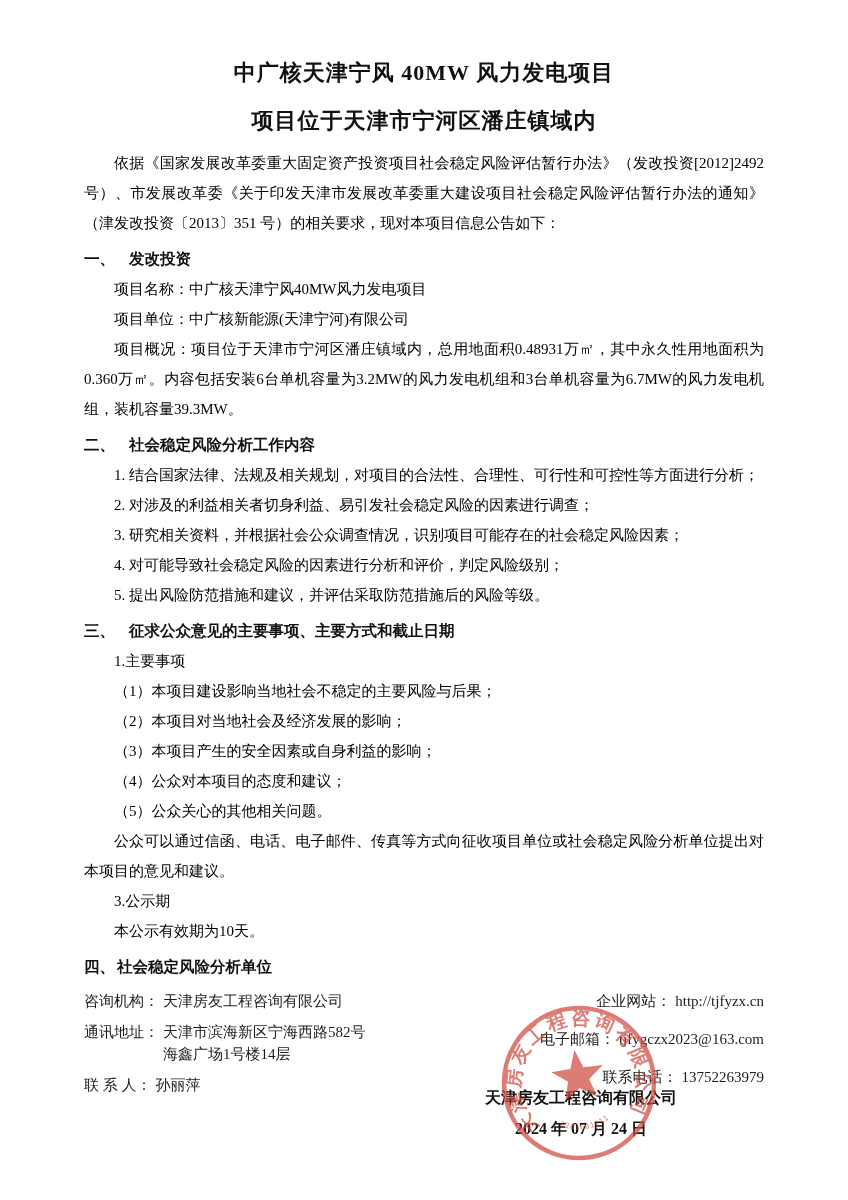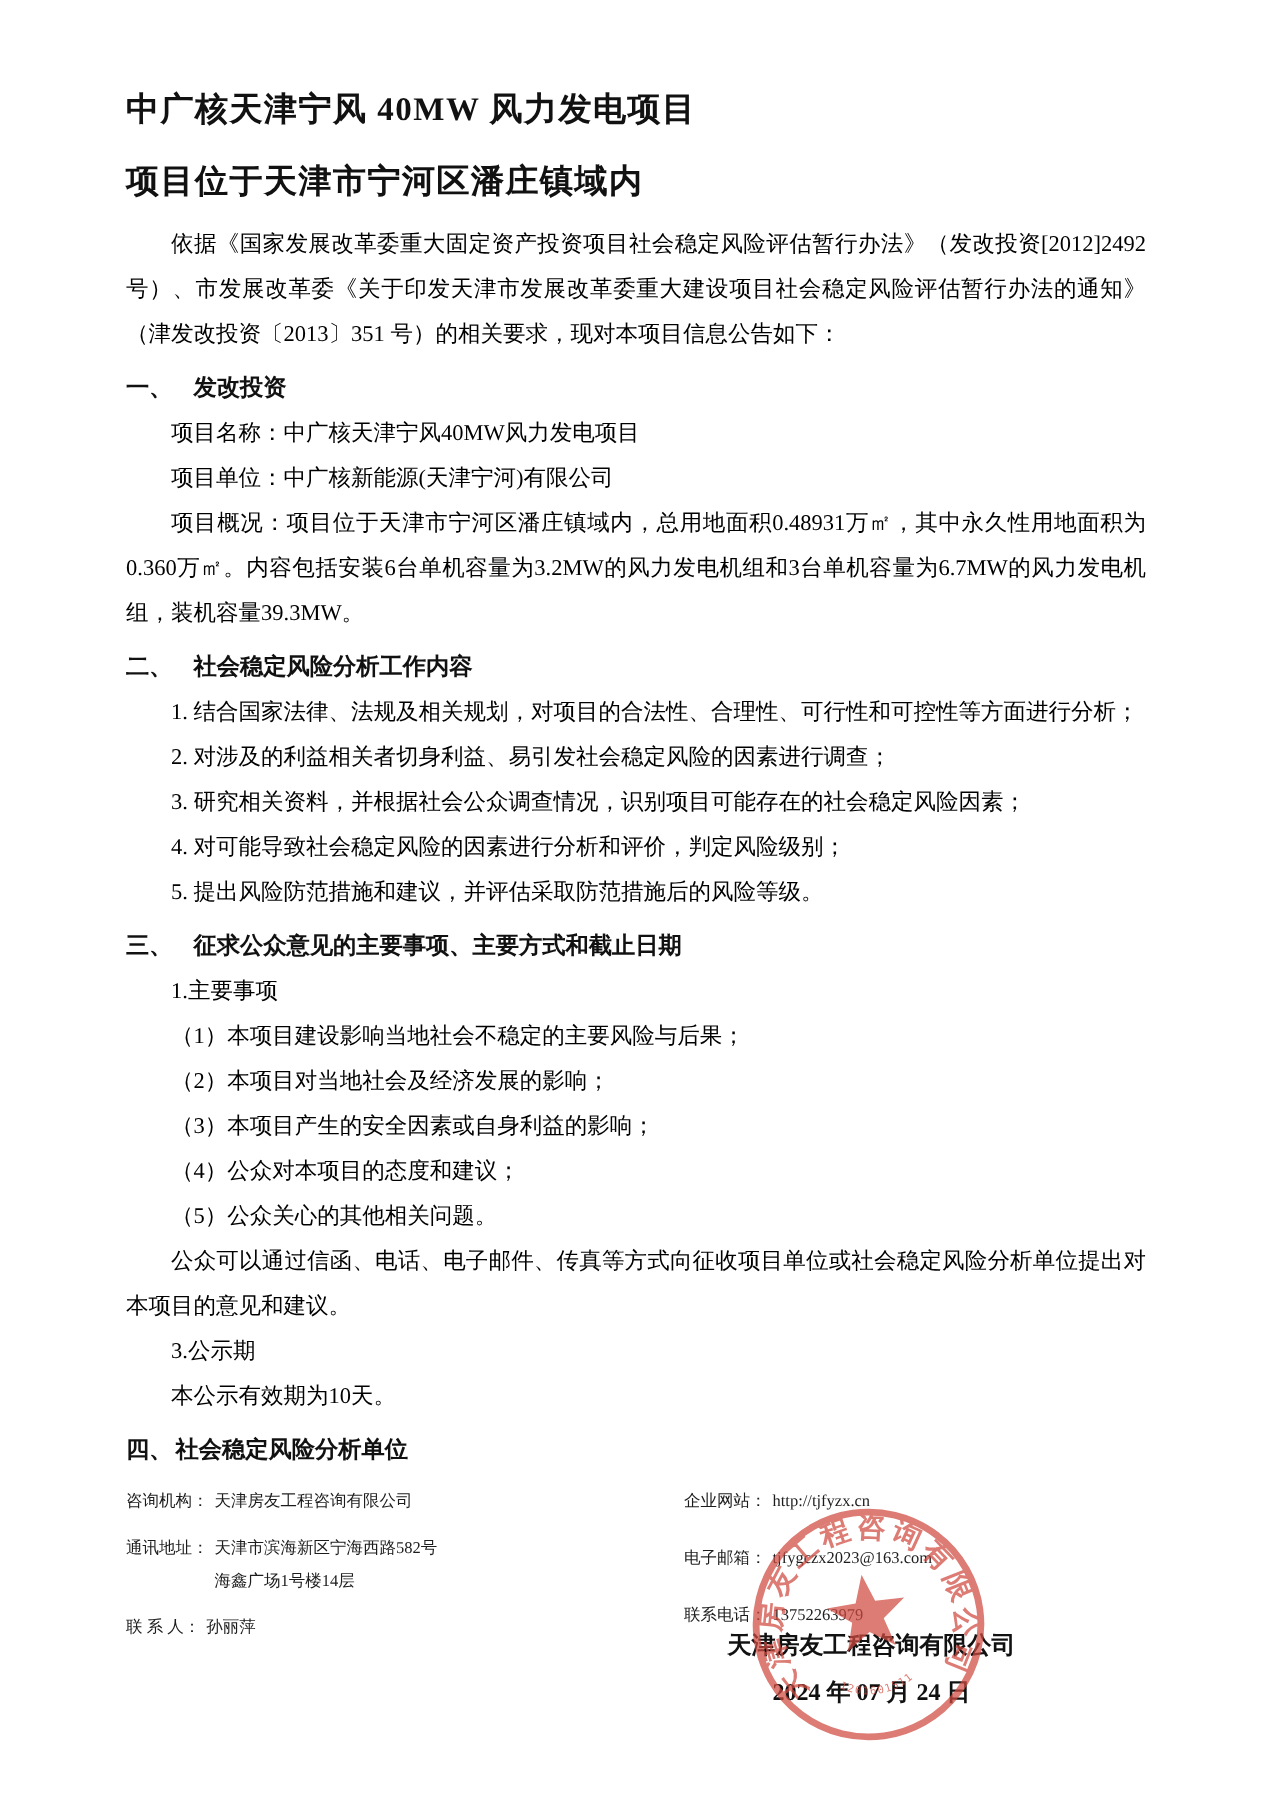--- a/index.html
+++ b/index.html
@@ -9,21 +9,21 @@
     width: 848px; height: 1200px;
     margin: 0 auto;
     background: #ffffff;
     overflow: hidden;
     font-family: "Liberation Serif", "DejaVu Serif", serif;
     color: #1c1c1c;
   }
   .content { padding: 58px 84px 0 84px; }
 
   .doc-title {
-    font-size: 22px; font-weight: bold; text-align: left;
+    font-size: 22px; font-weight: bold; text-align: center;
     color: #111; letter-spacing: 1px; line-height: 30px;
   }
   .doc-title.first { margin-bottom: 18px; }
   .doc-title.second { margin-bottom: 12px; }
 
   .body-text {
     font-size: 15px; line-height: 30px;
     text-align: justify; text-align-last: left;
     color: #000000;
   }
@@ -33,25 +33,25 @@
     display: flex; align-items: baseline;
     font-size: 15.5px; font-weight: bold; color: #111;
     line-height: 30px; margin-top: 6px;
   }
   .sec-heading .sec-num { margin-right: 14px; }
   .sec-heading.tight .sec-num { margin-right: 2px; }
 
   .footer-cols { display: flex; margin-top: 8px; }
   .footer-left { width: 372px; }
   .footer-right { flex: 1; }
-  .contact-row { display: flex; font-size: 11px; line-height: 22px; margin-bottom: 9px; align-items: flex-start; }
+  .contact-row { display: flex; font-size: 15px; line-height: 22px; margin-bottom: 9px; align-items: flex-start; }
   .contact-row .label { white-space: pre; flex-shrink: 0; }
   .contact-row .value { margin-left: 4px; }
   .value-2line span { display: block; }
-  .footer-right .contact-row { margin-bottom: 16px; }
+  .footer-right .contact-row { margin-bottom: 16px; justify-content: flex-end; }
 
   .signature-block {
     position: absolute; left: 436px; top: 1082px; width: 290px;
     text-align: center; font-weight: bold; color: #111;
     font-size: 16px; line-height: 31px;
   }
 
   .seal {
     position: absolute; left: 498px; top: 1002px;
     width: 162px; height: 162px;

